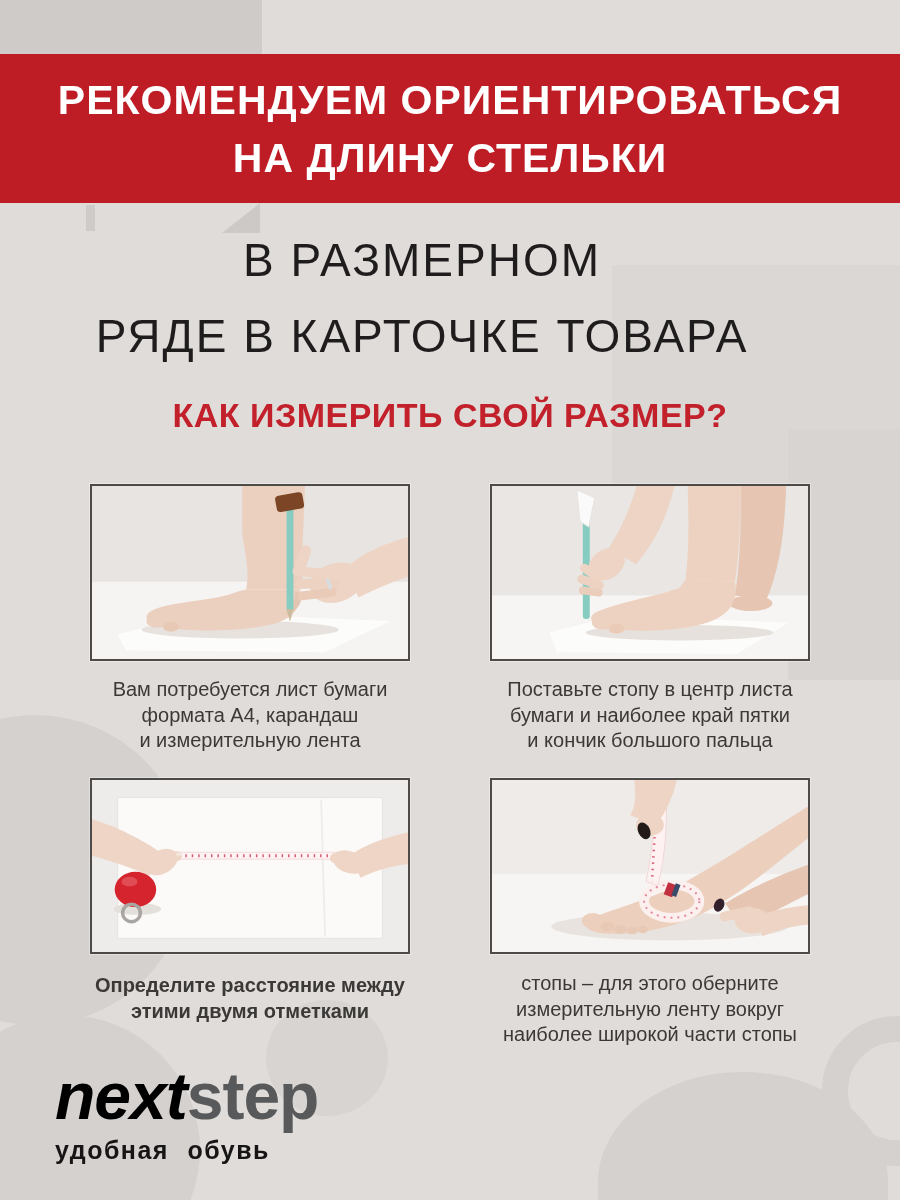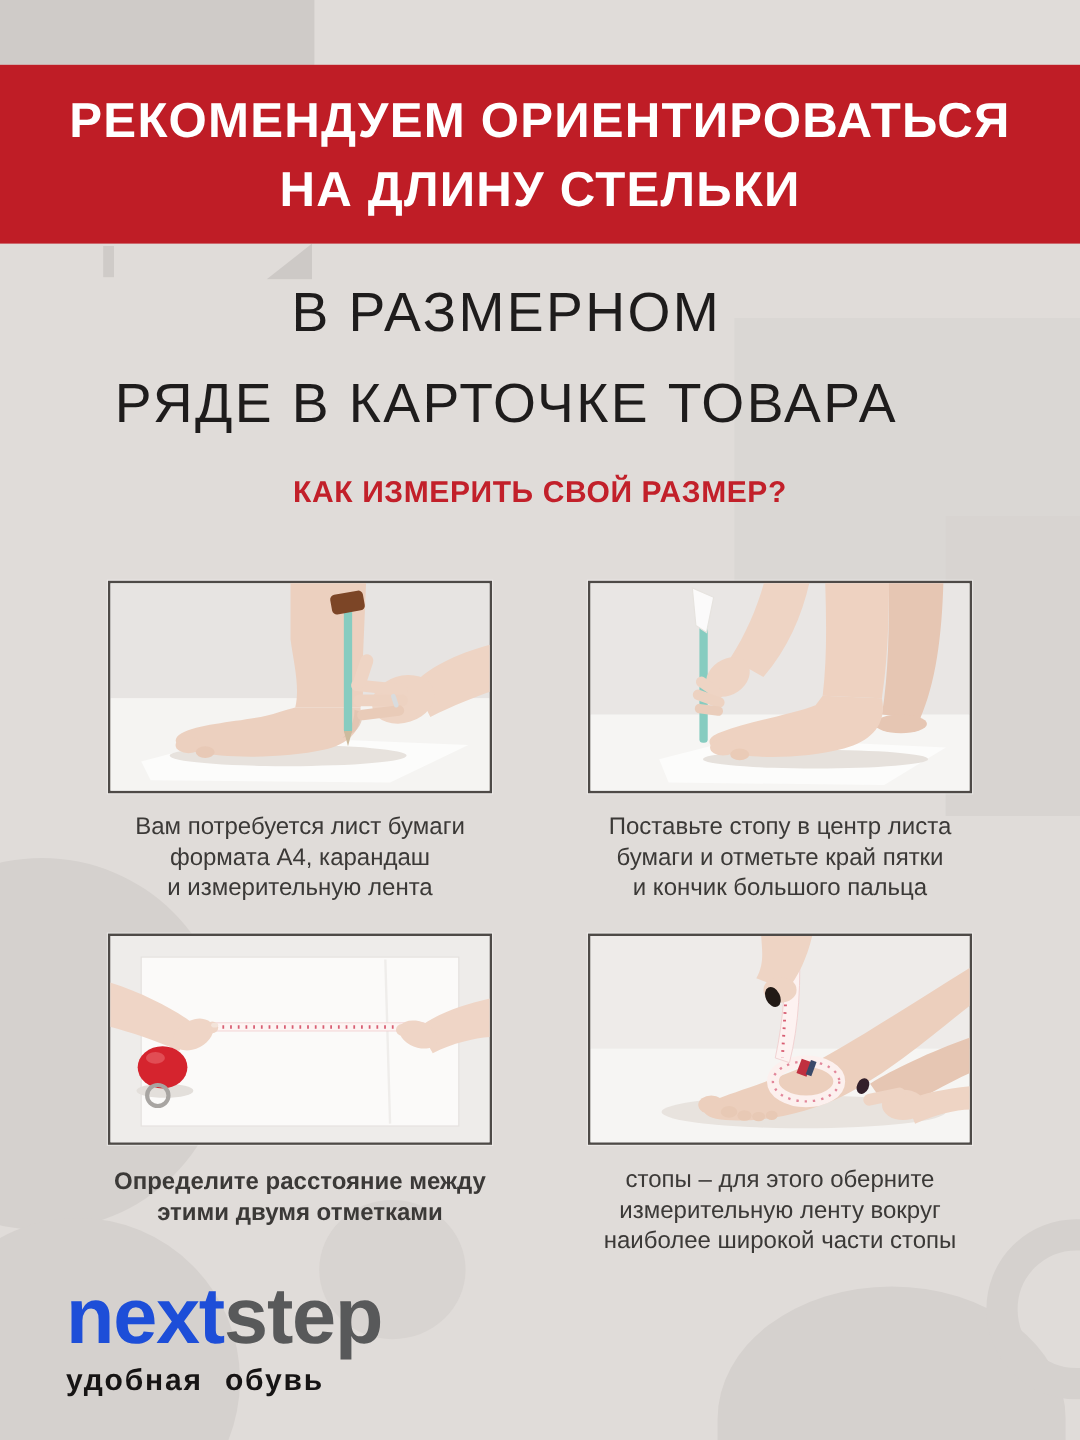--- a/index.html
+++ b/index.html
@@ -23,40 +23,40 @@
 
   .banner{
     position:absolute;left:0;top:54px;width:900px;height:149px;background:#bf1d26;
     display:flex;flex-direction:column;align-items:center;justify-content:center;
   }
   .banner-line{color:#ffffff;font-size:41px;font-weight:700;letter-spacing:1px;line-height:58px;white-space:nowrap;}
 
   .heading{position:absolute;top:222px;left:0;width:844px;text-align:center;
     color:#1e1c1c;font-size:46px;font-weight:500;letter-spacing:2px;line-height:76px;}
   .subheading{position:absolute;top:396px;left:0;width:900px;text-align:center;
-    color:#c2202a;font-size:25px;font-weight:700;letter-spacing:0.5px;}
+    color:#c2202a;font-size:34px;font-weight:700;letter-spacing:0.5px;}
 
   .photo{position:absolute;width:320px;border:2px solid #4e4a47;background:#eceae8;
     box-sizing:border-box;box-shadow:0 0 0 1px rgba(255,255,255,0.35);}
   .photo svg{display:block;width:100%;height:100%;}
   .p1{left:90px;top:484px;height:177px;}
   .p2{left:490px;top:484px;height:177px;}
   .p3{left:90px;top:778px;height:176px;}
   .p4{left:490px;top:778px;height:176px;}
 
   .caption{position:absolute;width:420px;text-align:center;color:#3b3937;
     font-size:20px;line-height:25.5px;}
   .c1{left:40px;top:677px;}
   .c2{left:440px;top:677px;}
   .c3{left:40px;top:973px;font-weight:bold;}
   .c4{left:440px;top:971px;}
 
   .logo{position:absolute;left:55px;top:1064px;}
   .logo-main{font-size:66px;font-weight:700;letter-spacing:-1px;line-height:64px;}
-  .logo-next{color:#1d4ed8;}
+  .logo-next{color:#000000;font-style:italic;}
   .logo-step{color:#58595a;}
   .logo-tagline{margin-top:8px;font-size:25px;font-weight:700;color:#161414;
     letter-spacing:1.5px;word-spacing:10px;}
 </style>
 </head>
 <body>
 
 <div class="poster">
 
   <div class="deco d-topleft"></div>
@@ -177,21 +177,21 @@
     </svg>
   </div>
 
   <div class="caption c1">
     <div>Вам потребуется лист бумаги</div>
     <div>формата А4, карандаш</div>
     <div>и измерительную лента</div>
   </div>
   <div class="caption c2">
     <div>Поставьте стопу в центр листа</div>
-    <div>бумаги и отметьте край пятки</div>
+    <div>бумаги и наиболее край пятки</div>
     <div>и кончик большого пальца</div>
   </div>
   <div class="caption c3">
     <div>Определите расстояние между</div>
     <div>этими двумя отметками</div>
   </div>
   <div class="caption c4">
     <div>стопы – для этого оберните</div>
     <div>измерительную ленту вокруг</div>
     <div>наиболее широкой части стопы</div>

